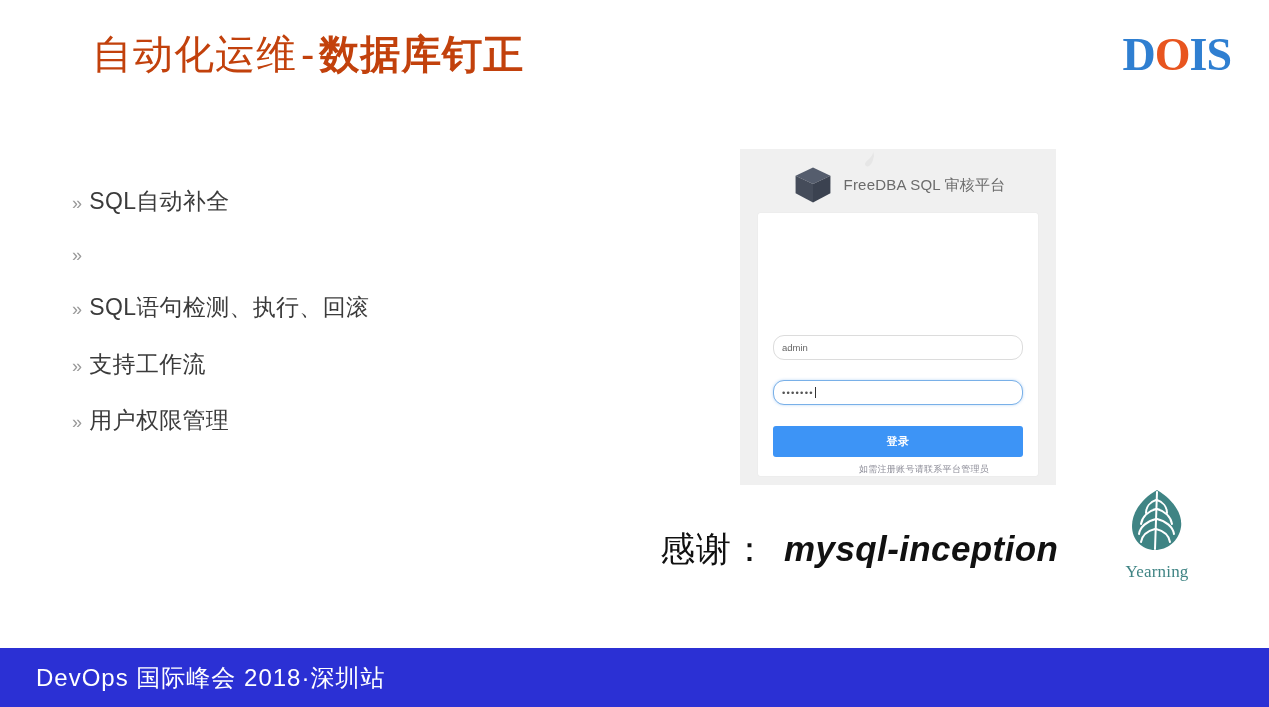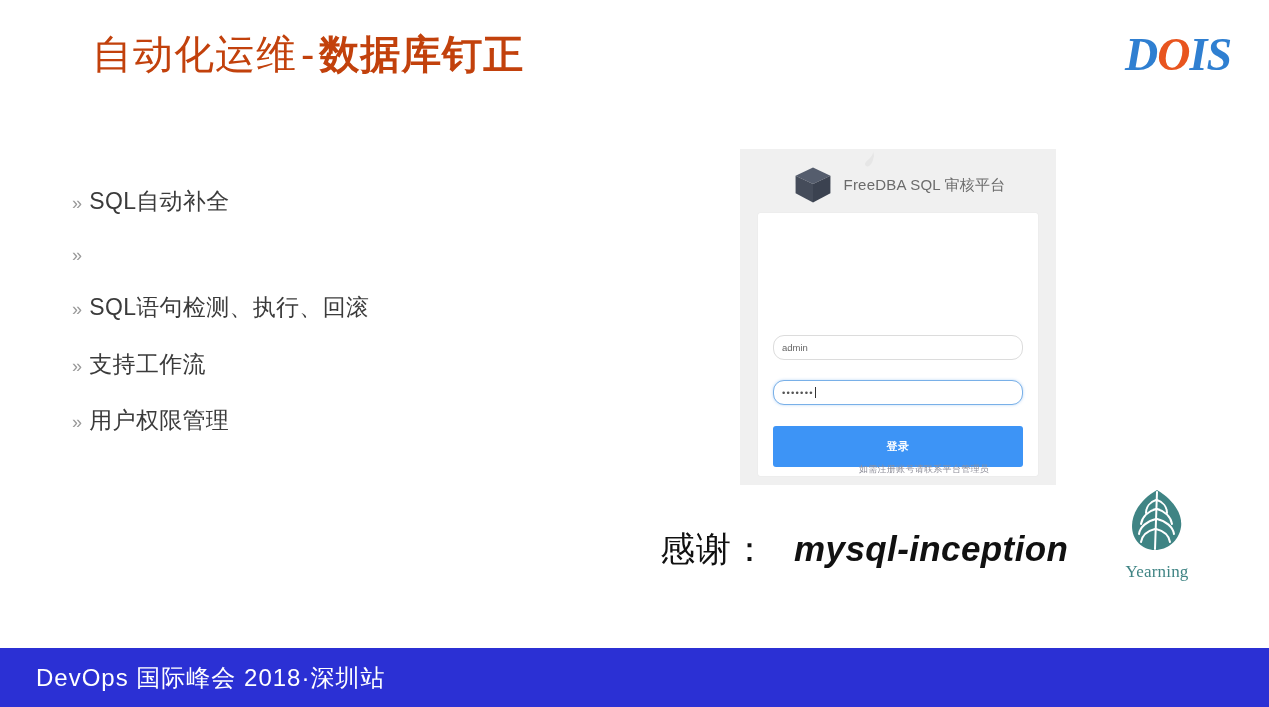--- a/index.html
+++ b/index.html
@@ -34,21 +34,20 @@
   #dois-logo {
     position: absolute;
     right: 38px;
     top: 32px;
     font-family: "Liberation Serif", "DejaVu Serif", serif;
     font-weight: 700;
     font-size: 46px;
     letter-spacing: -1px;
     line-height: 1;
     white-space: nowrap;
-    font-style: italic;
   }
   #dois-logo .d-letter,
   #dois-logo .i-letter,
   #dois-logo .s-letter { color: #2f7fd1; }
   #dois-logo .o-letter { color: #e8551f; }
 
   
   #bullet-list {
     position: absolute;
     left: 72px;
@@ -168,21 +167,21 @@
     height: 11px;
     background: #333;
     margin-left: 1px;
     vertical-align: middle;
   }
   #login-submit {
     position: absolute;
     left: 15px;
     right: 15px;
     top: 213px;
-    height: 41px;
+    height: 31px;
     background: #3d94f6;
     border-radius: 3px;
     color: #ffffff;
     font-size: 11px;
     font-weight: 700;
     display: flex;
     align-items: center;
     justify-content: center;
     letter-spacing: 0.6px;
     border: none;
@@ -207,21 +206,21 @@
     top: 528px;
     font-size: 35px;
     color: #111111;
     white-space: nowrap;
     line-height: 1.2;
   }
   #thanks-label { font-weight: 400; letter-spacing: 1px; }
   #thanks-project {
     font-weight: 700;
     font-style: italic;
-    margin-left: 26px;
+    margin-left: 16px;
     letter-spacing: 0.4px;
   }
 
   
   #yearning-logo {
     position: absolute;
     left: 1113px;
     top: 487px;
     width: 88px;
     text-align: center;

